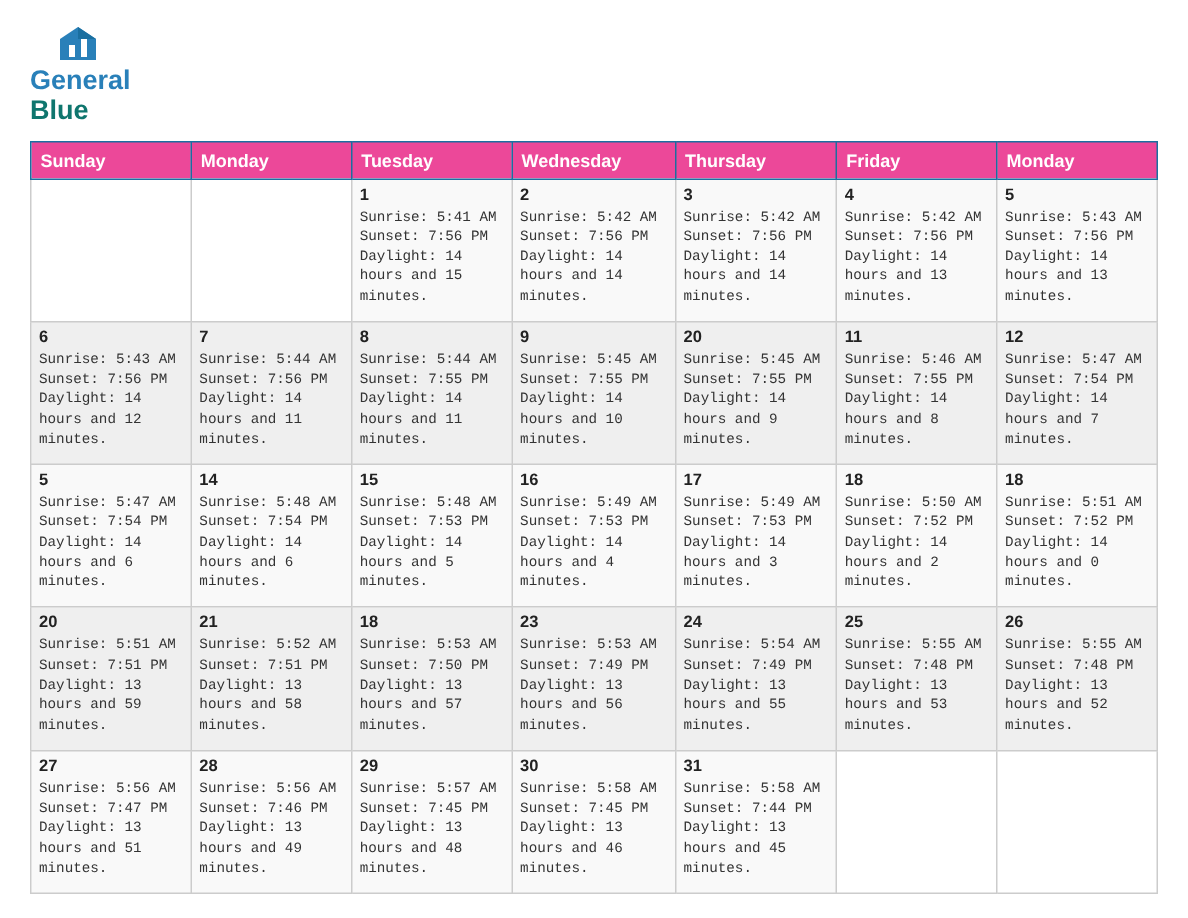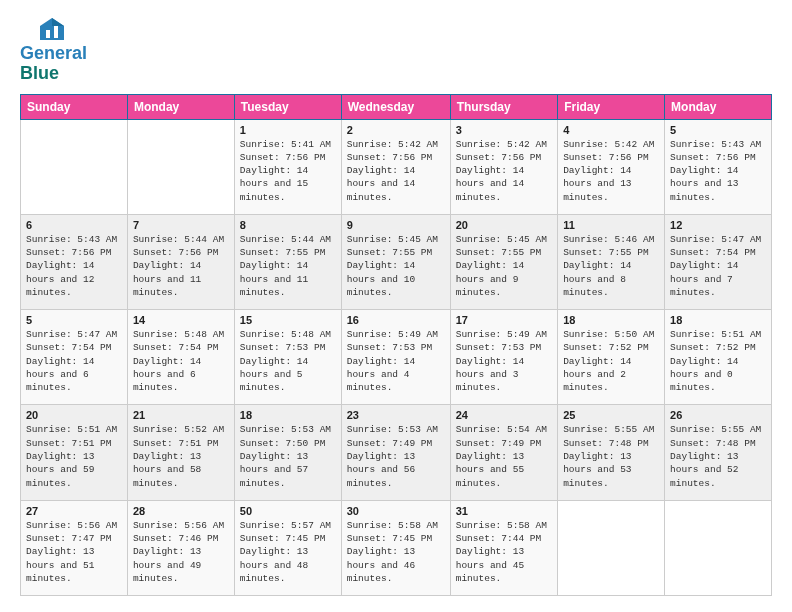--- a/index.html
+++ b/index.html
@@ -253,21 +253,21 @@
         <tr>
           <td>
             <span class="day-number">27</span>
             <div class="day-info">Sunrise: 5:56 AM<br>Sunset: 7:47 PM<br>Daylight: 13 hours and 51 minutes.</div>
           </td>
           <td>
             <span class="day-number">28</span>
             <div class="day-info">Sunrise: 5:56 AM<br>Sunset: 7:46 PM<br>Daylight: 13 hours and 49 minutes.</div>
           </td>
           <td>
-            <span class="day-number">50</span>
+            <span class="day-number">29</span>
             <div class="day-info">Sunrise: 5:57 AM<br>Sunset: 7:45 PM<br>Daylight: 13 hours and 48 minutes.</div>
           </td>
           <td>
             <span class="day-number">30</span>
             <div class="day-info">Sunrise: 5:58 AM<br>Sunset: 7:45 PM<br>Daylight: 13 hours and 46 minutes.</div>
           </td>
           <td>
             <span class="day-number">31</span>
             <div class="day-info">Sunrise: 5:58 AM<br>Sunset: 7:44 PM<br>Daylight: 13 hours and 45 minutes.</div>
           </td>

